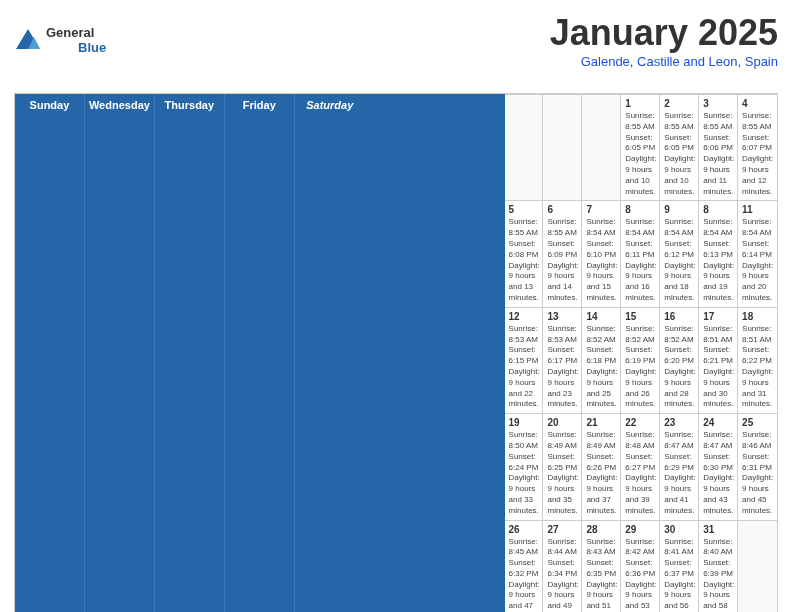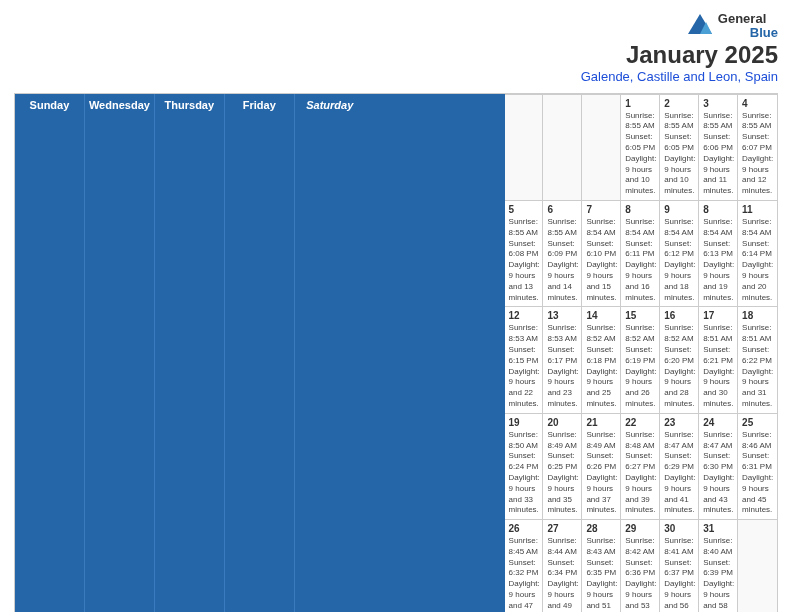--- a/index.html
+++ b/index.html
@@ -13,23 +13,22 @@
     .page {
       width: 792px;
       height: 612px;
       padding: 12px 14px;
       display: flex;
       flex-direction: column;
     }
     .header {
       display: flex;
       justify-content: space-between;
-      align-items: flex-end;
-      margin-bottom: 9px;
-      flex-direction: column;
+      align-items: center;
+      margin-bottom: 24px;
     }
     .logo {
       display: flex;
       align-items: center;
       gap: 4px;
     }
     .logo-text {
       display: flex;
       flex-direction: column;
       line-height: 1.1;
@@ -46,21 +45,21 @@
       padding-left: 32px;
     }
     .logo-icon {
       width: 28px;
       height: 28px;
     }
     .title-area {
       text-align: right;
     }
     .month-title {
-      font-size: 24px;
+      font-size: 36px;
       font-weight: bold;
       color: #333;
     }
     .subtitle {
       font-size: 13px;
       color: #1d4ed8;
     }
     .calendar {
       flex: 1;
       display: flex;

